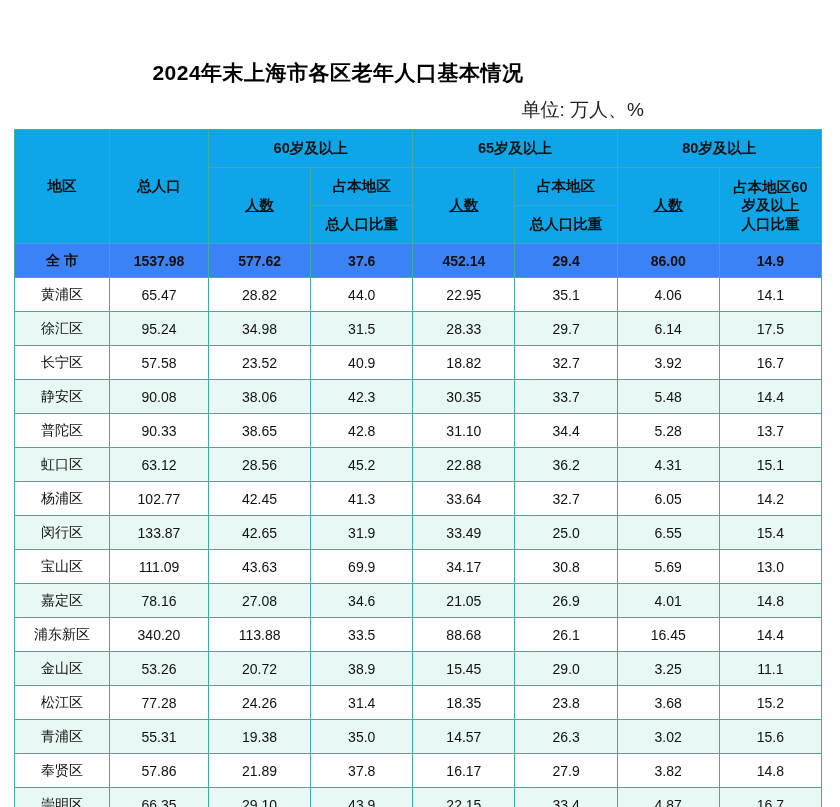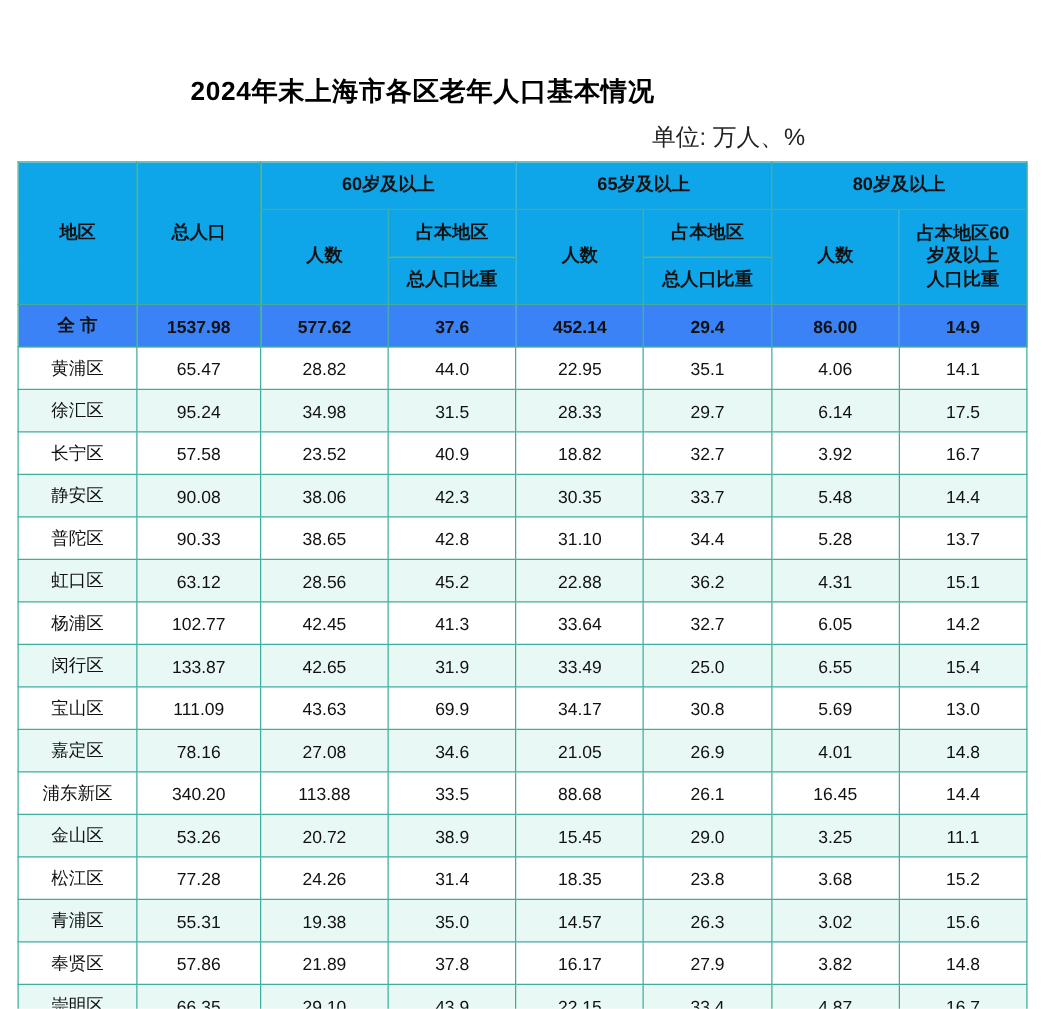--- a/index.html
+++ b/index.html
@@ -79,21 +79,21 @@
   .note {
     margin: 10px 14px 0 14px;
     font-size: 13.5px;
     color: #111111;
   }
   .note b {
     font-weight: bold;
   }
   .w-region { width: 92px; }
   .w-total  { width: 96px; }
-  .w-num    { width: 86px; }
+  .w-num    { width: 86px; text-decoration: underline; }
   .w-pct    { width: 120px; }
   .w-pct80  { width: 118px; }
   .hdr-sub-two-line { line-height: 1.2; }
 </style>
 </head>
 <body>
 
 <div class="page">
 
   <div class="doc-title">2024年末上海市各区老年人口基本情况</div>

